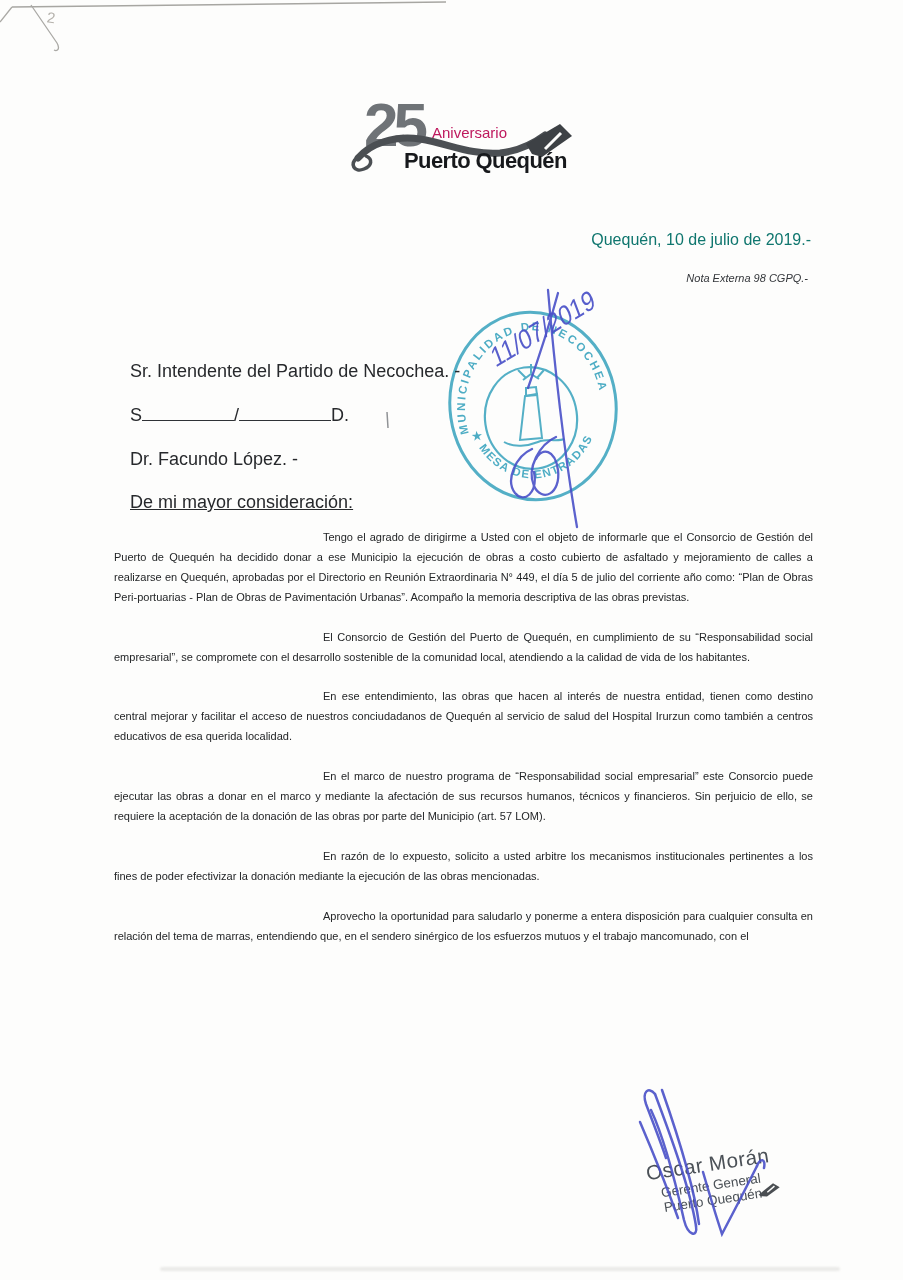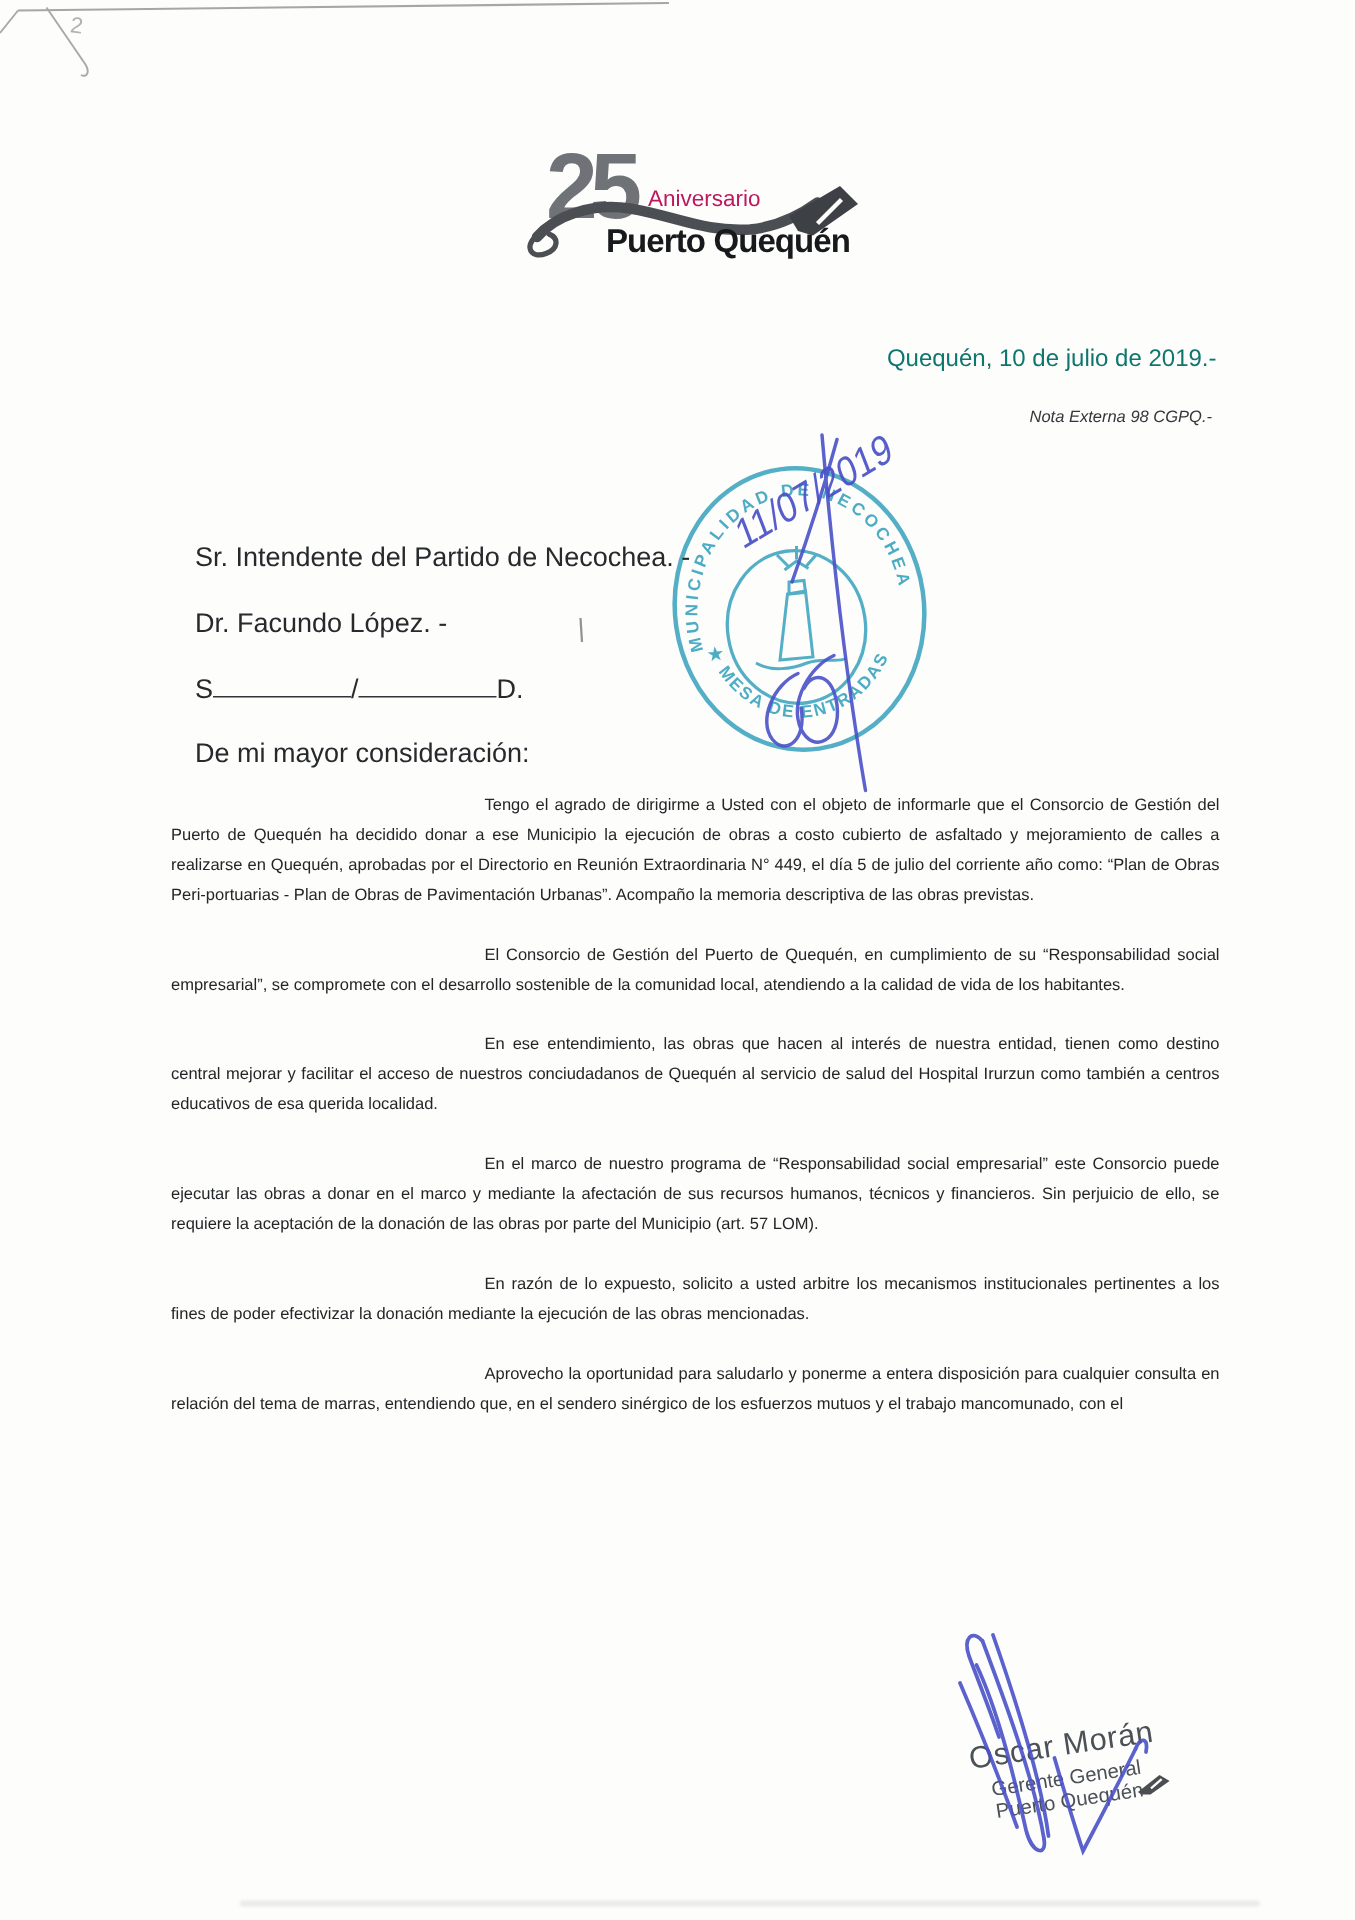--- a/index.html
+++ b/index.html
@@ -14,21 +14,21 @@
   .logo-name{position:absolute;left:56px;top:46px;font-size:22px;font-weight:bold;color:#17191c;letter-spacing:-0.6px;white-space:nowrap;}
 
   
   .date-line{position:absolute;top:231px;right:92px;font-size:16px;color:#0f766e;}
   .reference-line{position:absolute;top:272px;right:95px;font-size:11px;font-style:italic;color:#33363a;}
 
   
   .recipient{position:absolute;left:130px;top:361px;font-size:18px;color:#27292c;}
   .r-line{height:44px;}
   .addr-gap{display:inline-block;width:92px;height:15px;border-bottom:1.7px solid #2f3236;}
-  .salutation{margin-top:-1px;}
+  .salutation{margin-top:-1px;text-decoration:underline;}
 
   
   .letter-body{position:absolute;left:114px;top:528px;width:699px;font-size:11px;line-height:19.9px;color:#232527;text-align:justify;}
   .letter-body p{margin:0 0 20px 0;text-indent:209px;}
 
   
   .stamp{position:absolute;left:438px;top:300px;width:190px;height:210px;}
   .hand-date{position:absolute;left:498px;top:346px;font-size:24px;color:#4a51c8;white-space:nowrap;transform:rotate(-31deg) skewX(-10deg) scaleY(1.12);transform-origin:0 100%;opacity:.92;}
 
   
@@ -91,22 +91,22 @@
       <textPath href="#arcTop" startOffset="6">MUNICIPALIDAD DE NECOCHEA</textPath>
     </text>
     <text font-size="11.5" font-weight="bold" fill="#2f9fbb" opacity="0.85" letter-spacing="1.4">
       <textPath href="#arcBottom" startOffset="2">★ MESA DE ENTRADAS ★</textPath>
     </text>
   </svg>
   <div class="hand-date">11/07/2019</div>
 
   <div class="recipient">
     <div class="r-line">Sr. Intendente del Partido de Necochea. -</div>
+    <div class="r-line"><span>S</span><span class="addr-gap"></span><span>/</span><span class="addr-gap"></span><span>D.</span></div>
     <div class="r-line">Dr. Facundo López. -</div>
-    <div class="r-line"><span>S</span><span class="addr-gap"></span><span>/</span><span class="addr-gap"></span><span>D.</span></div>
     <div class="salutation">De mi mayor consideración:</div>
   </div>
 
   <div class="letter-body">
     <p>Tengo el agrado de dirigirme a Usted con el objeto de informarle que el Consorcio de Gestión del Puerto de Quequén ha decidido donar a ese Municipio la ejecución de obras a costo cubierto de asfaltado y mejoramiento de calles a realizarse en Quequén, aprobadas por el Directorio en Reunión Extraordinaria N° 449, el día 5 de julio del corriente año como: “Plan de Obras Peri-portuarias - Plan de Obras de Pavimentación Urbanas”. Acompaño la memoria descriptiva de las obras previstas.</p>
     <p>El Consorcio de Gestión del Puerto de Quequén, en cumplimiento de su “Responsabilidad social empresarial”, se compromete con el desarrollo sostenible de la comunidad local, atendiendo a la calidad de vida de los habitantes.</p>
     <p>En ese entendimiento, las obras que hacen al interés de nuestra entidad, tienen como destino central mejorar y facilitar el acceso de nuestros conciudadanos de Quequén al servicio de salud del Hospital Irurzun como también a centros educativos de esa querida localidad.</p>
     <p>En el marco de nuestro programa de “Responsabilidad social empresarial” este Consorcio puede ejecutar las obras a donar en el marco y mediante la afectación de sus recursos humanos, técnicos y financieros. Sin perjuicio de ello, se requiere la aceptación de la donación de las obras por parte del Municipio (art. 57 LOM).</p>
     <p>En razón de lo expuesto, solicito a usted arbitre los mecanismos institucionales pertinentes a los fines de poder efectivizar la donación mediante la ejecución de las obras mencionadas.</p>
     <p>Aprovecho la oportunidad para saludarlo y ponerme a entera disposición para cualquier consulta en relación del tema de marras, entendiendo que, en el sendero sinérgico de los esfuerzos mutuos y el trabajo mancomunado, con el</p>

